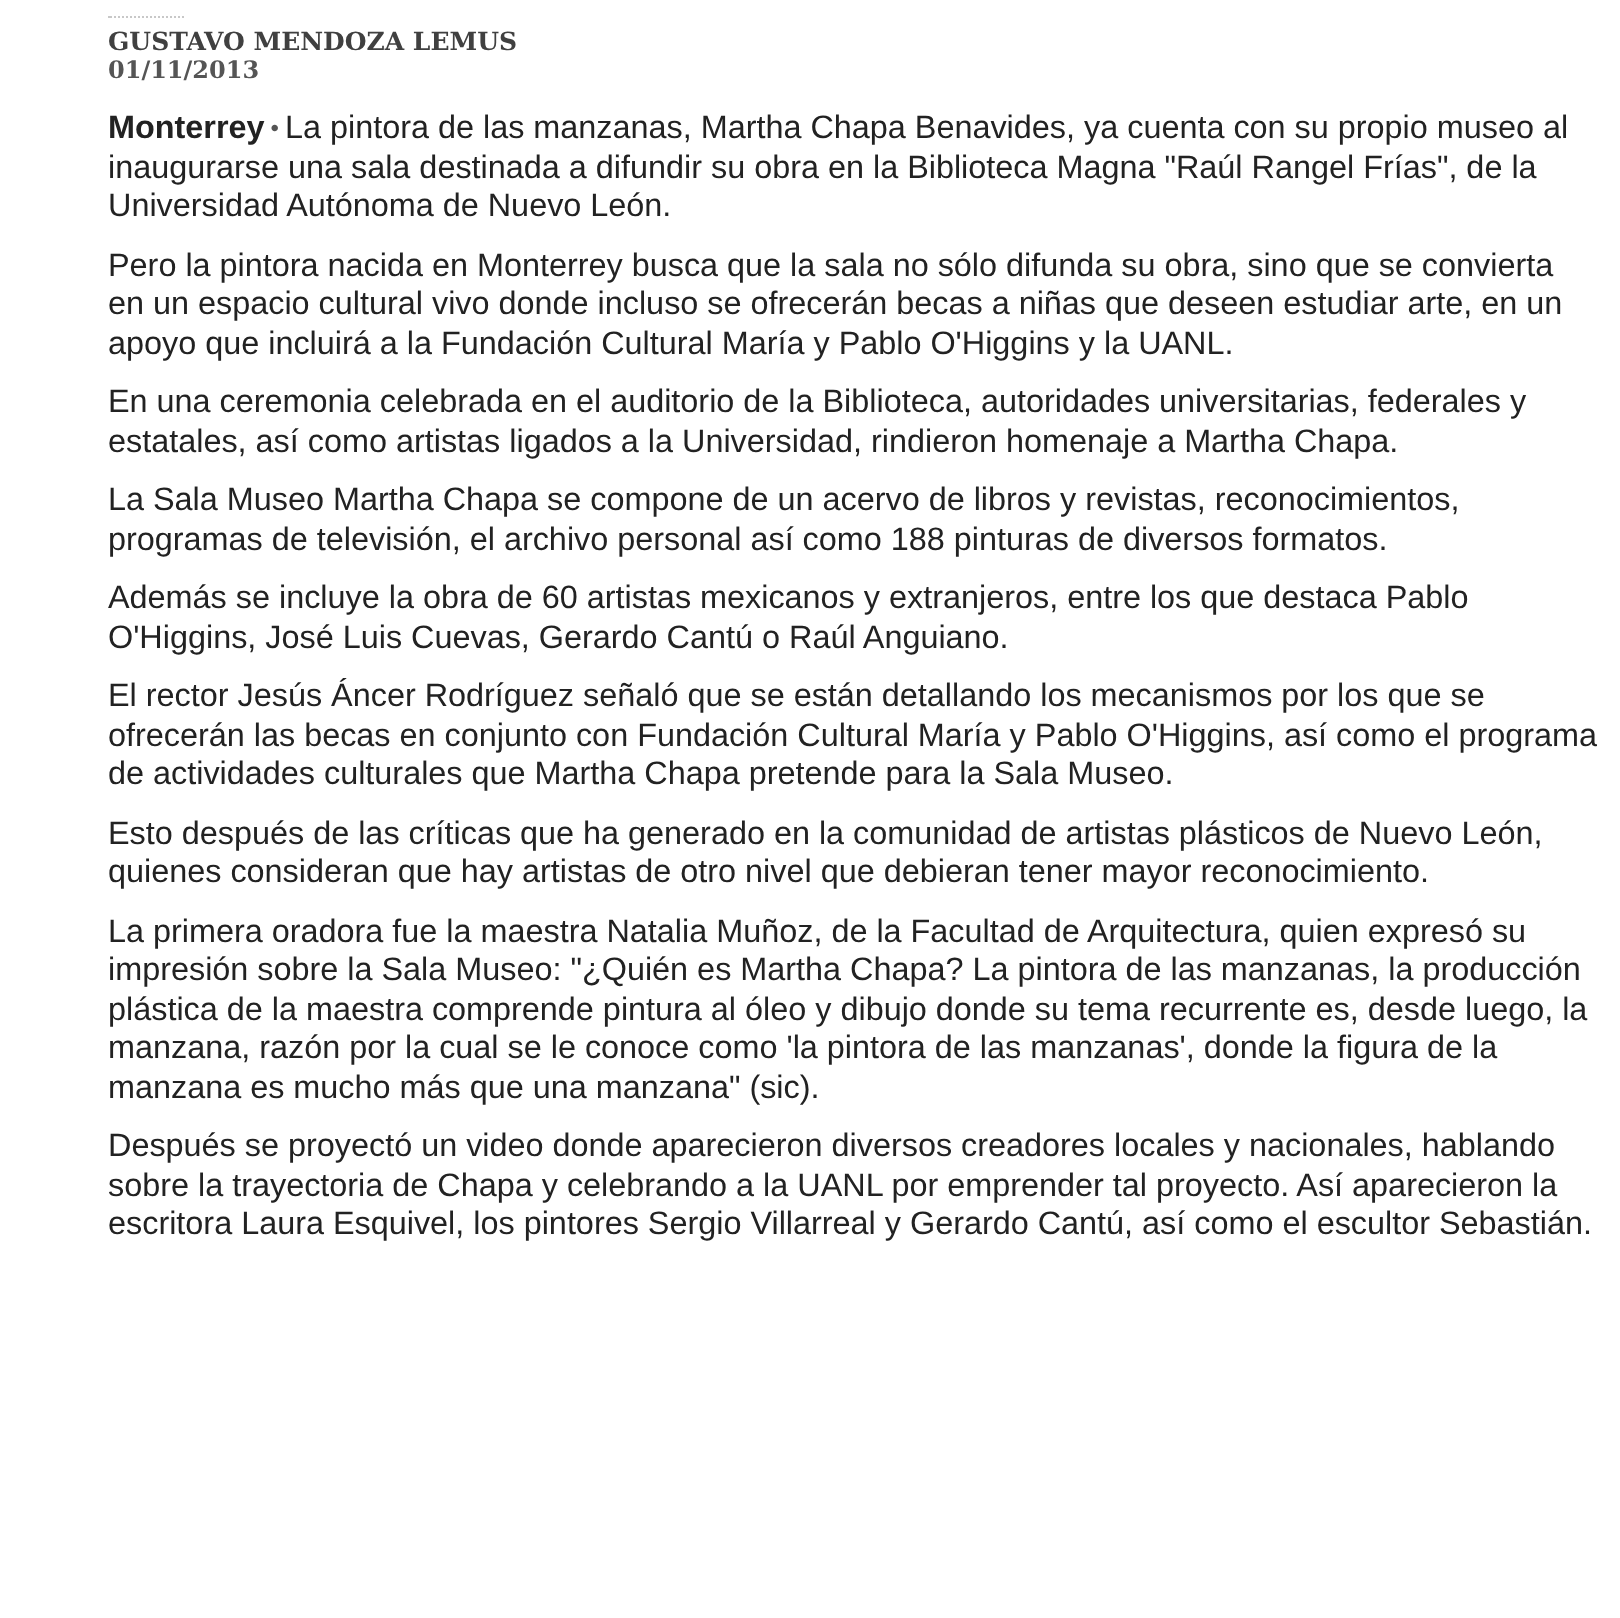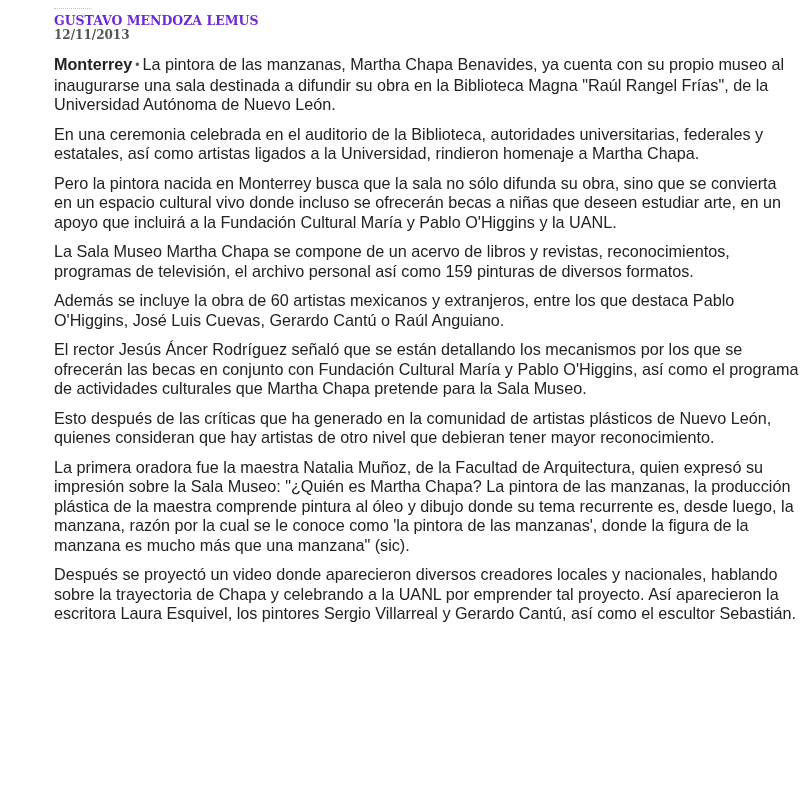--- a/index.html
+++ b/index.html
@@ -21,21 +21,21 @@
     .dots {
       width: 38px;
       height: 0;
       border-top: 1px dotted #c8c8c8;
       margin-bottom: 4px;
     }
     .author {
       font-family: "DejaVu Serif", "Liberation Serif", serif;
       font-weight: bold;
       font-size: 12.5px;
-      color: #6d28d9;
+      color: #404040;
       line-height: 15px;
       letter-spacing: 0px;
     }
     .date {
       font-family: "DejaVu Serif", "Liberation Serif", serif;
       font-weight: bold;
       font-size: 12px;
       color: #555555;
       line-height: 14px;
     }
@@ -68,28 +68,28 @@
       margin: 0 0 12px 0;
       line-height: 19px;
     }
   </style>
 </head>
 <body>
 
 <div class="byline">
   <div class="dots"></div>
   <div class="author">GUSTAVO MENDOZA LEMUS</div>
-  <div class="date">12/11/2013</div>
+  <div class="date">01/11/2013</div>
 </div>
 
 <div class="article">
   <p>
     <span class="dateline">Monterrey</span><span class="sep">•</span><span>La pintora de las manzanas, Martha Chapa Benavides, ya cuenta con su propio museo al inaugurarse una sala destinada a difundir su obra en la Biblioteca Magna "Raúl Rangel Frías", de la Universidad Autónoma de Nuevo León.</span>
   </p>
+  <p>Pero la pintora nacida en Monterrey busca que la sala no sólo difunda su obra, sino que se convierta en un espacio cultural vivo donde incluso se ofrecerán becas a niñas que deseen estudiar arte, en un apoyo que incluirá a la Fundación Cultural María y Pablo O'Higgins y la UANL.</p>
   <p>En una ceremonia celebrada en el auditorio de la Biblioteca, autoridades universitarias, federales y estatales, así como artistas ligados a la Universidad, rindieron homenaje a Martha Chapa.</p>
-  <p>Pero la pintora nacida en Monterrey busca que la sala no sólo difunda su obra, sino que se convierta en un espacio cultural vivo donde incluso se ofrecerán becas a niñas que deseen estudiar arte, en un apoyo que incluirá a la Fundación Cultural María y Pablo O'Higgins y la UANL.</p>
-  <p>La Sala Museo Martha Chapa se compone de un acervo de libros y revistas, reconocimientos, programas de televisión, el archivo personal así como 159 pinturas de diversos formatos.</p>
+  <p>La Sala Museo Martha Chapa se compone de un acervo de libros y revistas, reconocimientos, programas de televisión, el archivo personal así como 188 pinturas de diversos formatos.</p>
   <p>Además se incluye la obra de 60 artistas mexicanos y extranjeros, entre los que destaca Pablo O'Higgins, José Luis Cuevas, Gerardo Cantú o Raúl Anguiano.</p>
   <p>El rector Jesús Áncer Rodríguez señaló que se están detallando los mecanismos por los que se ofrecerán las becas en conjunto con Fundación Cultural María y Pablo O'Higgins, así como el programa de actividades culturales que Martha Chapa pretende para la Sala Museo.</p>
   <p>Esto después de las críticas que ha generado en la comunidad de artistas plásticos de Nuevo León, quienes consideran que hay artistas de otro nivel que debieran tener mayor reconocimiento.</p>
   <p>La primera oradora fue la maestra Natalia Muñoz, de la Facultad de Arquitectura, quien expresó su impresión sobre la Sala Museo: "¿Quién es Martha Chapa? La pintora de las manzanas, la producción plástica de la maestra comprende pintura al óleo y dibujo donde su tema recurrente es, desde luego, la manzana, razón por la cual se le conoce como 'la pintora de las manzanas', donde la figura de la manzana es mucho más que una manzana" (sic).</p>
   <p>Después se proyectó un video donde aparecieron diversos creadores locales y nacionales, hablando sobre la trayectoria de Chapa y celebrando a la UANL por emprender tal proyecto. Así aparecieron la escritora Laura Esquivel, los pintores Sergio Villarreal y Gerardo Cantú, así como el escultor Sebastián.</p>
 </div>
 
 </body></html>

